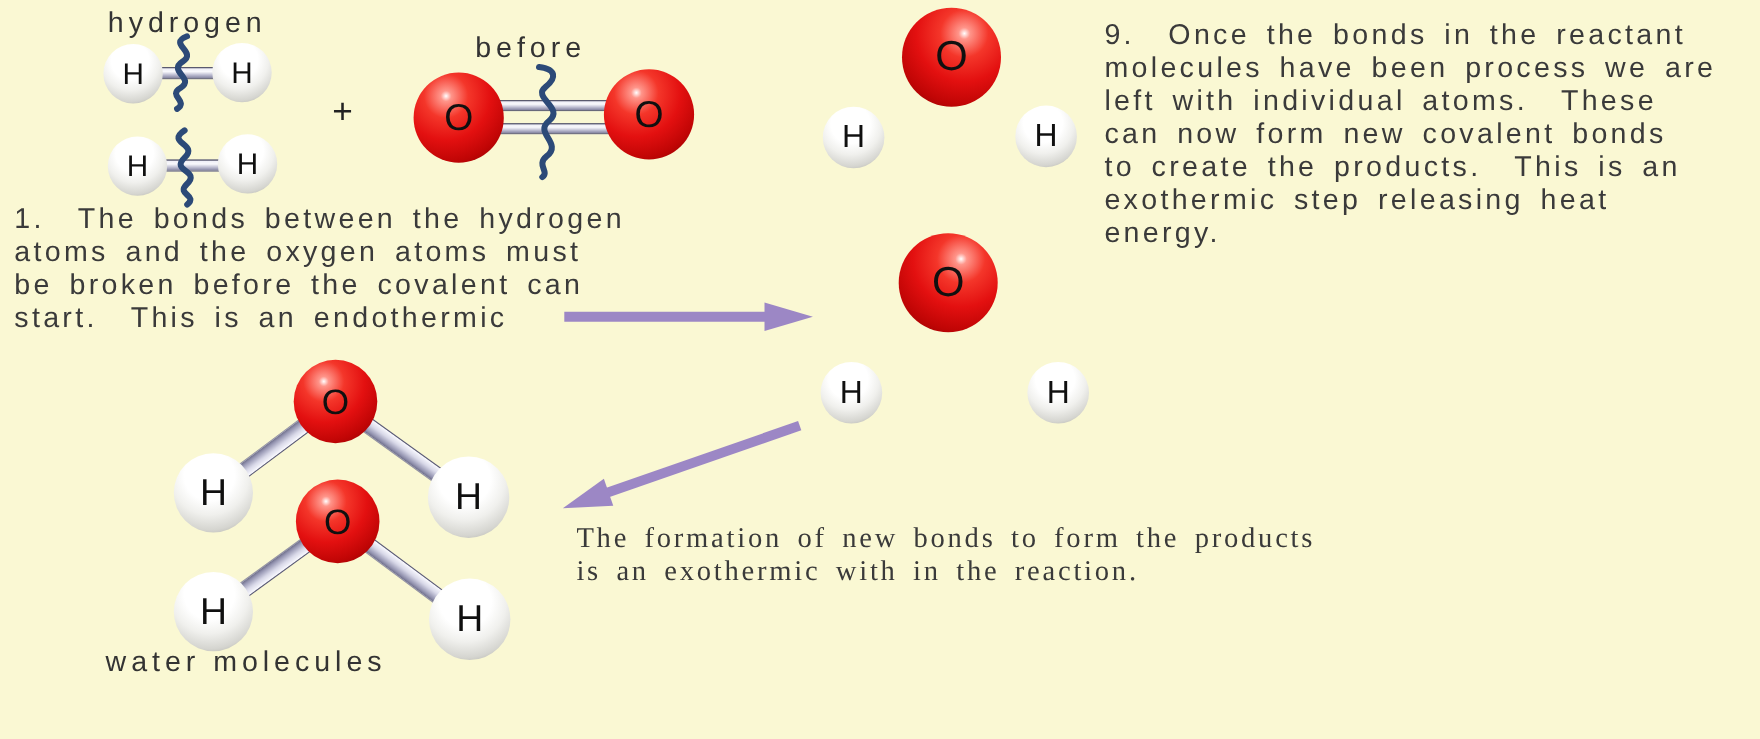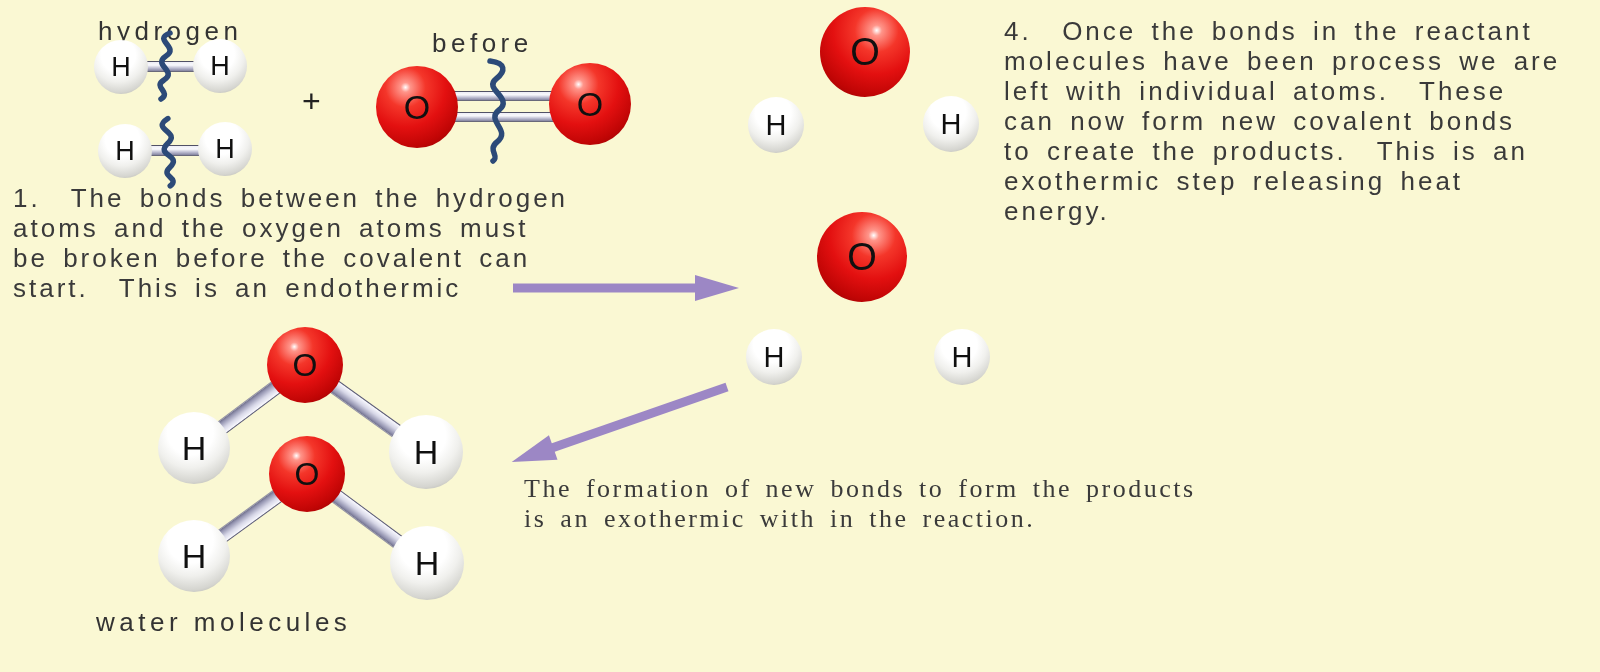--- a/index.html
+++ b/index.html
@@ -38,21 +38,21 @@
   .squiggle path{stroke:var(--squiggle,#2C4A78);stroke-width:5.5;fill:none;stroke-linecap:round;}
   .arrow{position:absolute;z-index:1;overflow:visible;}
   .arrow line{stroke:var(--arrow,#9C87C5);stroke-width:9;}
   .arrow polygon{fill:var(--arrow,#9C87C5);}
 </style>
 </head>
 <body style="--bg: #FAF8D3; --text: #3A3A3A; --arrow: #9C87C5; --squiggle: #2C4A78; --oxygen-red: #E31010; --bond-gray: #B9B9CE;">
 
 <div id="scene">
 
-  <div class="mol-label" style="left:98px;top:16px;">hydrogen</div>
+  <div class="mol-label" style="left:98px;top:5px;">hydrogen</div>
 
   <div class="bond flat" style="left:121px;top:61px;width:99px;height:9px;"></div>
   <div class="atom h s54" style="left:94px;top:40px;">
       <span class="sym">H</span>
     </div>
   <div class="atom h s54" style="left:193px;top:39px;">
       <span class="sym">H</span>
     </div>
   <svg class="squiggle" style="left:146px;top:30px;" width="40" height="72" viewBox="0 0 40 72">
     <path d="M24,3 C6,10 34,17 20,26 C6,35 32,41 18,50 C6,57 26,62 15,69"></path>
@@ -85,21 +85,21 @@
   </svg>
 
   <div class="textblock" style="left:13px;top:183px;">
     <div class="text-line">1.  The bonds between the hydrogen</div>
     <div class="text-line">atoms and the oxygen atoms must</div>
     <div class="text-line">be broken before the covalent can</div>
     <div class="text-line">start.  This is an endothermic</div>
   </div>
 
   <div class="textblock" style="left:1004px;top:16px;">
-    <div class="text-line">4.  Once the bonds in the reactant</div>
+    <div class="text-line">9.  Once the bonds in the reactant</div>
     <div class="text-line">molecules have been process we are</div>
     <div class="text-line">left with individual atoms.  These</div>
     <div class="text-line">can now form new covalent bonds</div>
     <div class="text-line">to create the products.  This is an</div>
     <div class="text-line">exothermic step releasing heat</div>
     <div class="text-line">energy.</div>
   </div>
 
   <div class="atom o hl-right s90" style="left:820px;top:7px;">
       <span class="sym">O</span>
@@ -149,20 +149,20 @@
   <div class="atom o s76" style="left:269px;top:436px;">
       <span class="sym">O</span>
     </div>
   <div class="atom h s72" style="left:158px;top:520px;">
       <span class="sym">H</span>
     </div>
   <div class="atom h s74" style="left:390px;top:526px;">
       <span class="sym">H</span>
     </div>
 
-  <div class="mol-label" style="left:96px;top:586px;margin-top:21px;">water molecules</div>
+  <div class="mol-label" style="left:96px;top:586px;">water molecules</div>
 
   <div class="textblock formation" style="left:524px;top:474px;">
     <div class="text-line">The formation of new bonds to form the products</div>
     <div class="text-line">is an exothermic with in the reaction.</div>
   </div>
 
 </div>
 
 </body></html>

